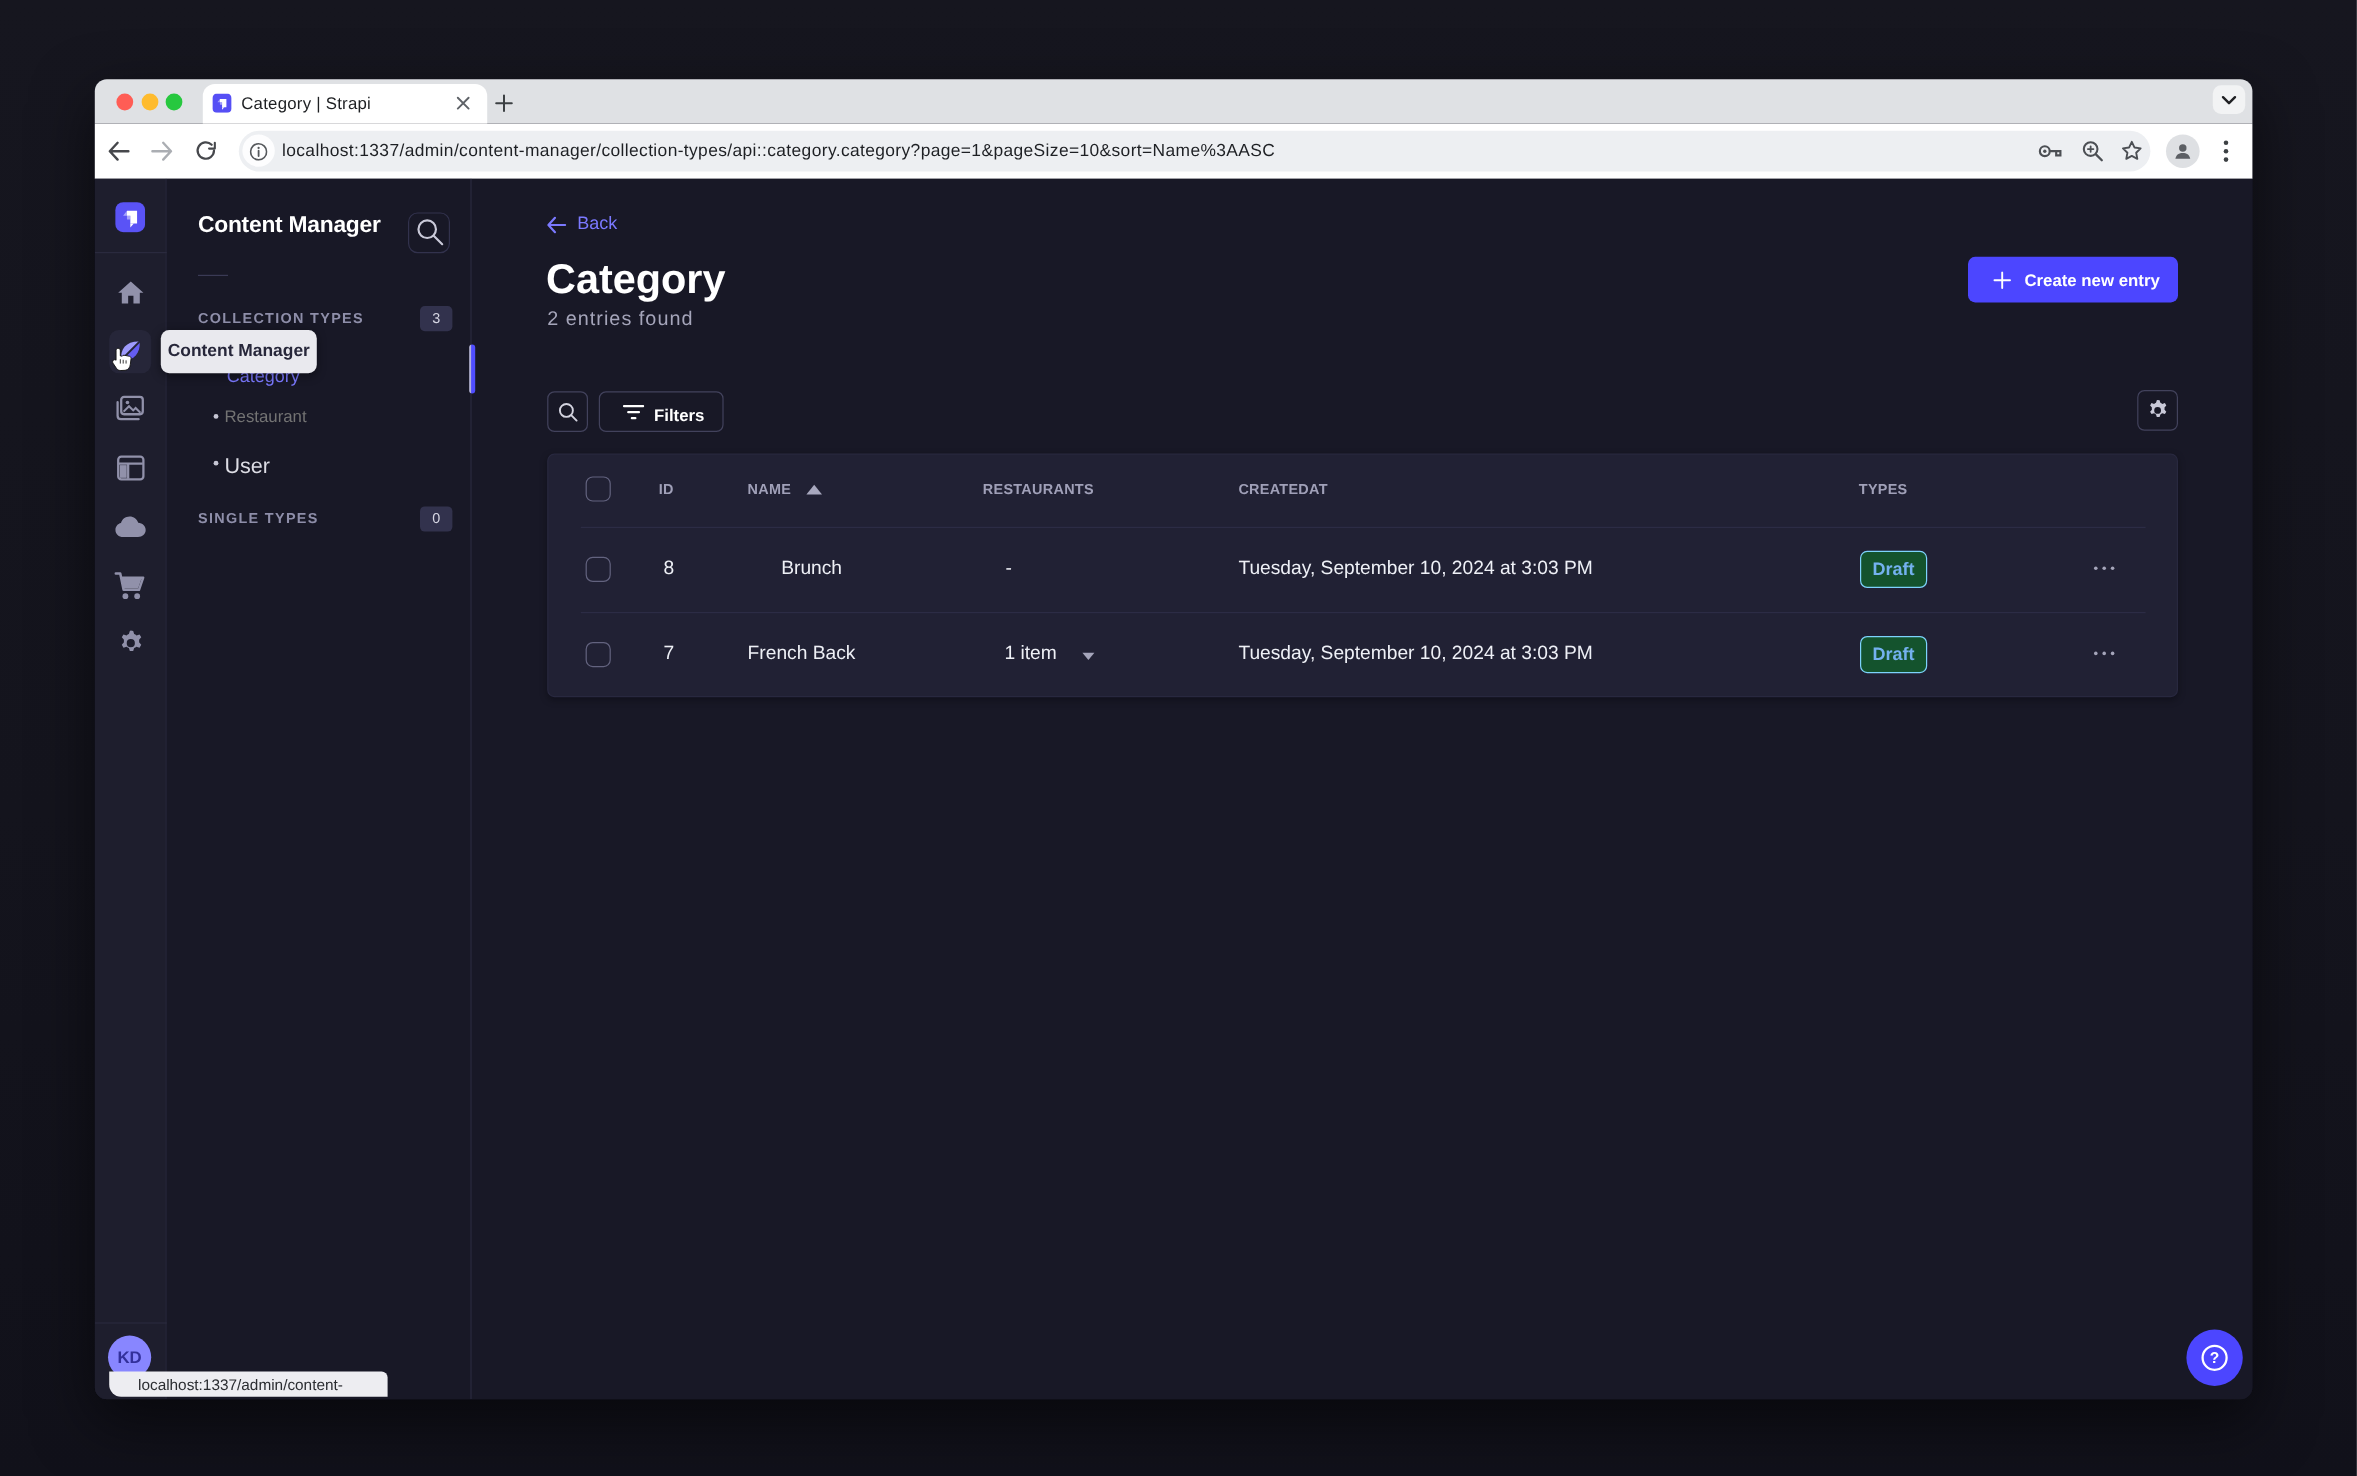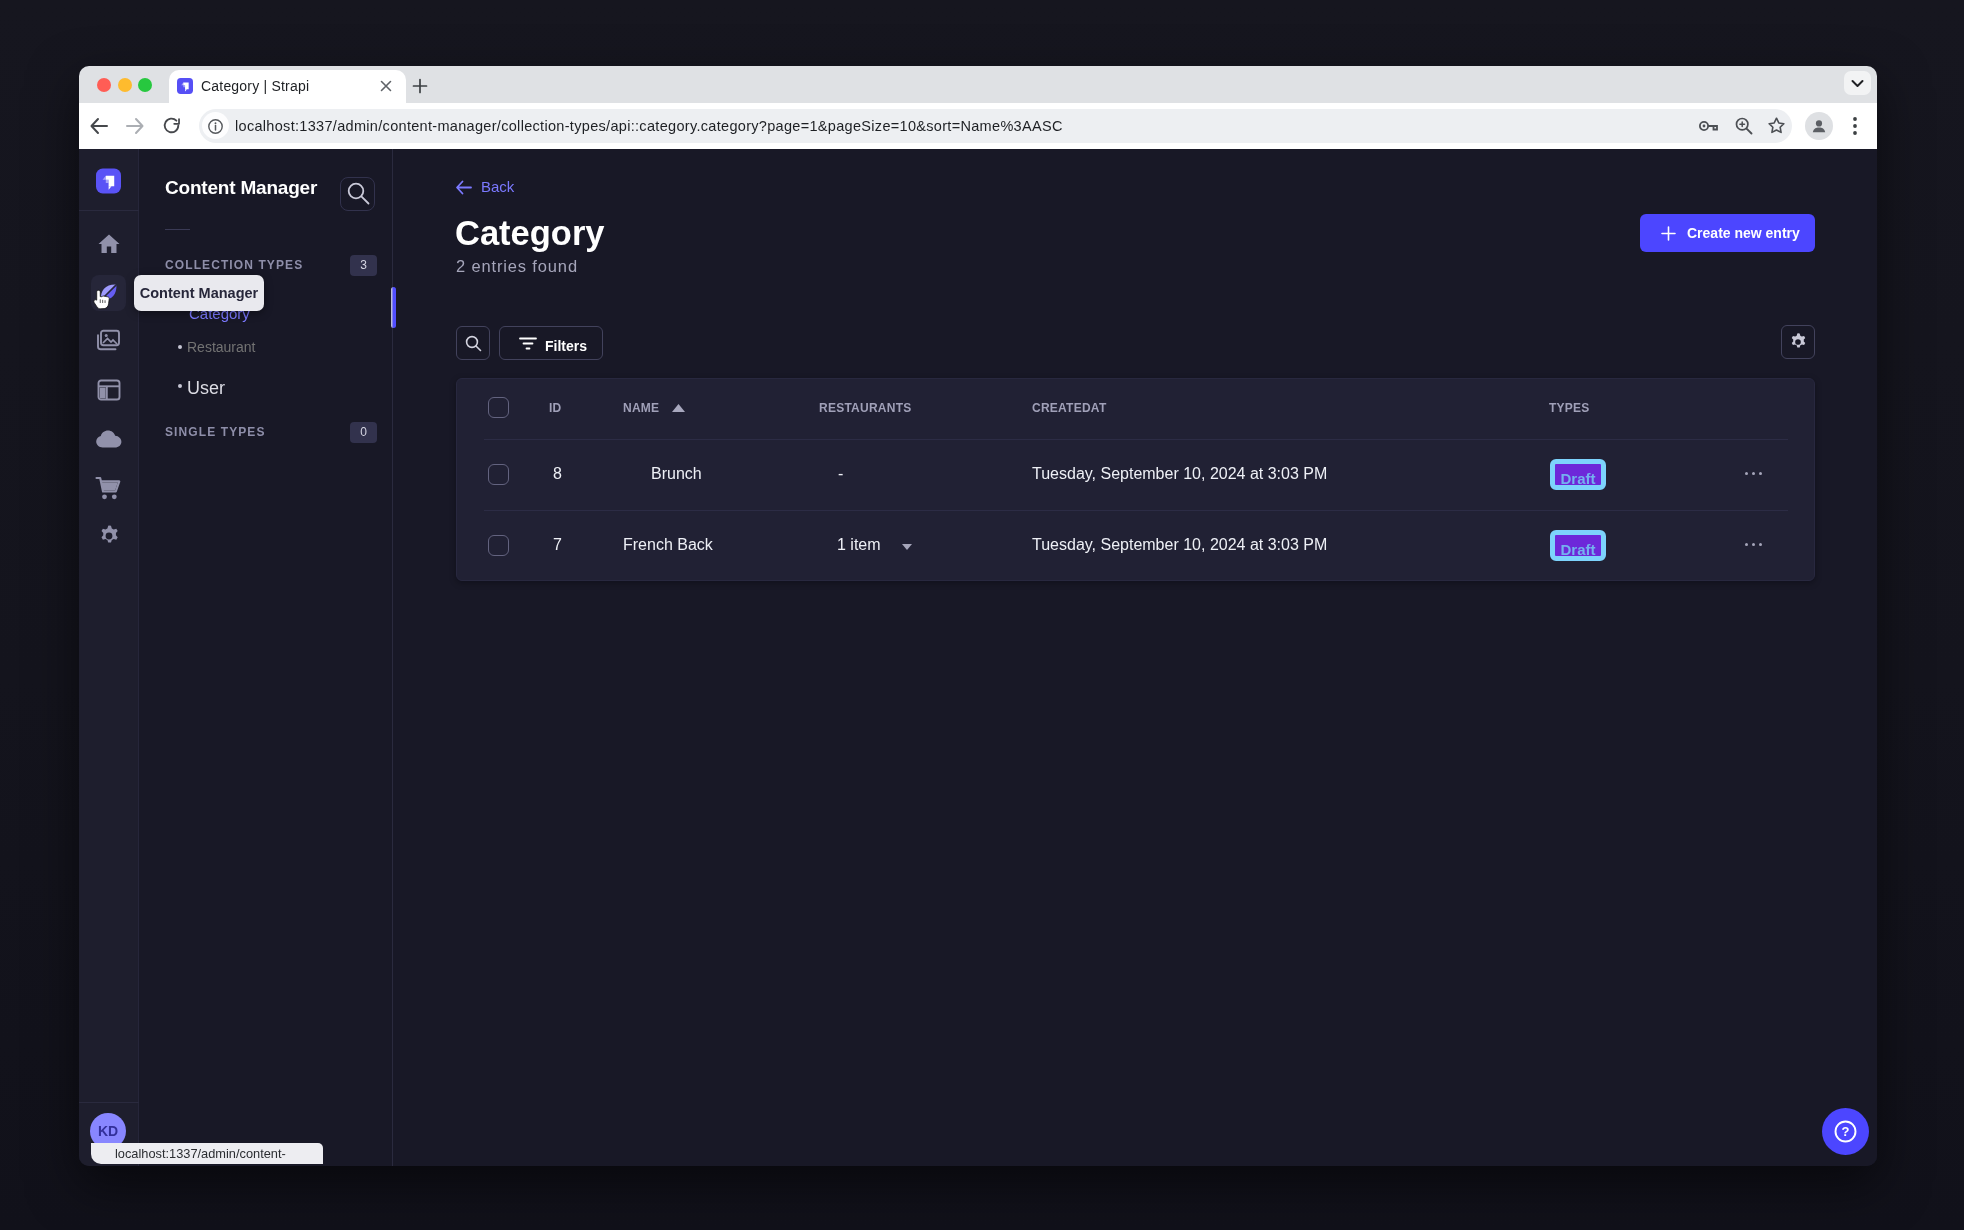--- a/index.html
+++ b/index.html
@@ -18,21 +18,21 @@
   #urltext { left:235px; top:109px; height:34px; line-height:34px; font-size:14.5px; color:#1e2024; letter-spacing:0.31px;}
   
   #content { left:79px; top:149px; width:1798px; height:1017px; background:#181826; border-radius:0 0 10px 10px; overflow:hidden;}
   
   #rail { left:0; top:0; width:60px; height:1017px; background:#1e1e2d; border-right:1px solid #26263a; }
   #subnav { left:60px; top:0; width:254px; height:1017px; background:#181826; border-right:1px solid #2a2a3e; }
   .icn { color:#9191aa; }
   .cb { width:21px; height:21px; border:1px solid #63637f; border-radius:6px; }
   .th { font-size:12px; font-weight:bold; letter-spacing:0.25px; color:#a0a0b8; }
   .td { font-size:16px; color:#eef0f6; }
-  .badge { width:56px; height:31px; border:5px solid #7dd3fc; border-radius:6px; background:#6d28d9; color:#74b1ef; font-size:15px; font-weight:bold; text-align:center; line-height:29px; }
+  .badge { width:56px; height:31px; border:1px solid #7dd3fc; border-radius:6px; background:#14532d; color:#74b1ef; font-size:15px; font-weight:bold; text-align:center; line-height:29px; }
   .dots { display:flex; gap:4px; } .dots i { width:3px; height:3px; border-radius:50%; background:#a5a5ba; }
 </style>
 </head>
 <body>
 <div class="abs" id="win"></div>
 <div class="abs" id="tabstrip"></div>
 <div class="abs tl" style="left:97px;  background:#ff5d55;"></div>
 <div class="abs tl" style="left:118px; background:#febb2e;"></div>
 <div class="abs tl" style="left:138px; background:#27c83f;"></div>
 <div class="abs" id="tab"></div>

